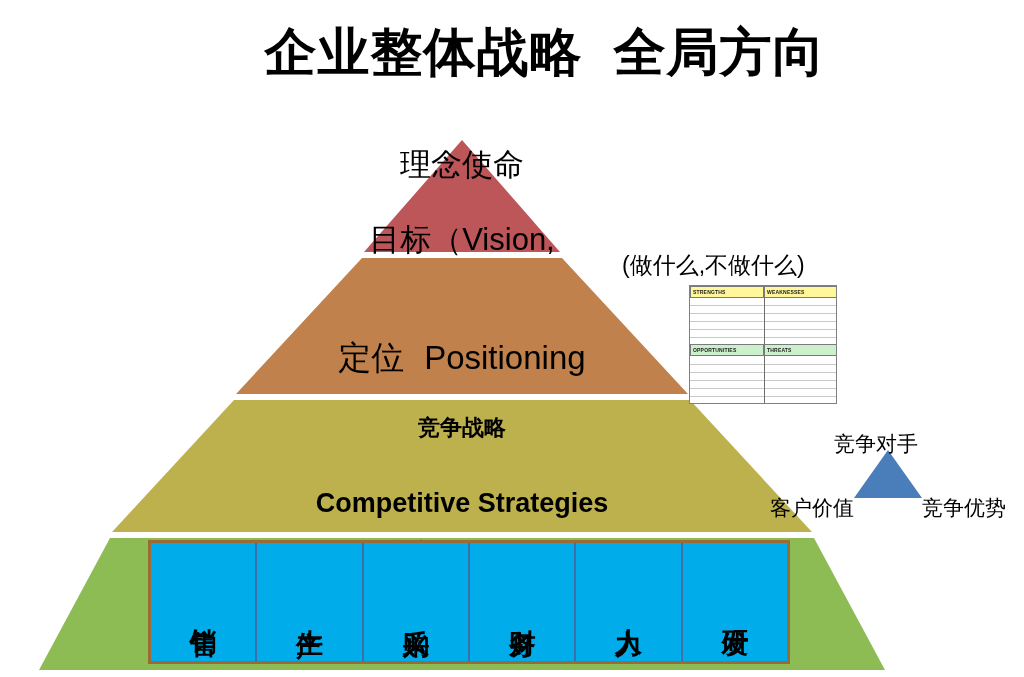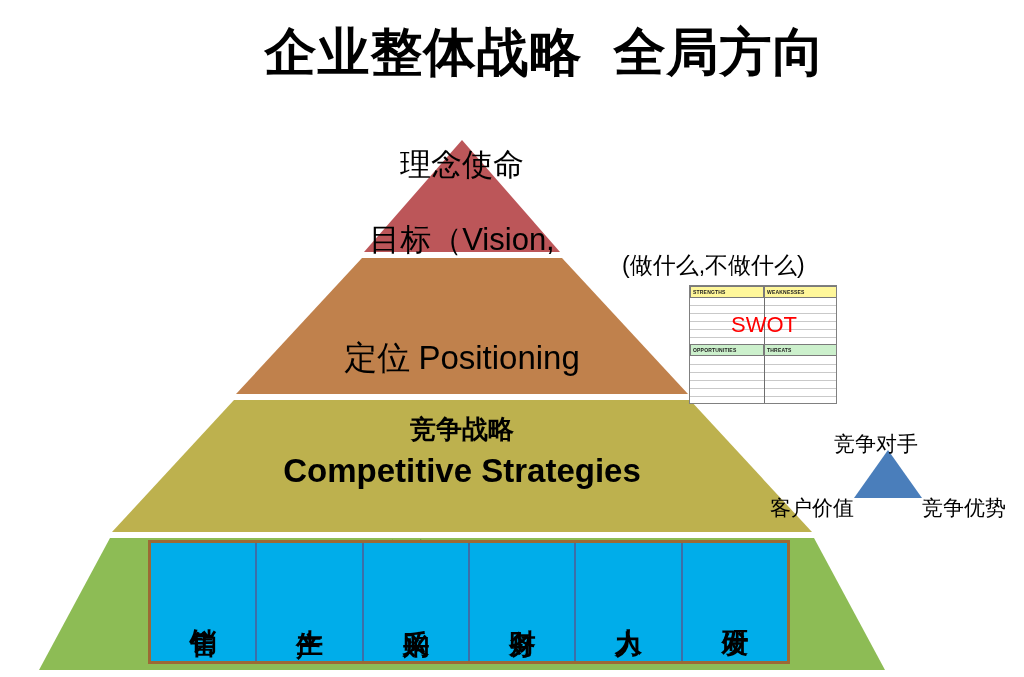--- a/index.html
+++ b/index.html
@@ -62,35 +62,35 @@
     font-family: Liberation Mono, monospace;
   }
   #tier-positioning-text {
     left: 232px;
     top: 300px;
     width: 460px;
     font-size: 33px;
     font-family: "Liberation Sans", "DejaVu Sans", sans-serif;
   }
   #tier-positioning-text .cn {
-    font-family: Liberation Serif, serif;
+    font-family: Liberation Mono, monospace;
   }
   #tier-competitive-cn {
     left: 232px;
     top: 415px;
     width: 460px;
-    font-size: 26px;
+    font-size: 22px;
     font-weight: 700;
     font-family: "Liberation Serif", "DejaVu Serif", serif;
   }
   #tier-competitive-en {
     left: 182px;
-    top: 452px;
+    top: 488px;
     width: 560px;
-    font-size: 33px;
+    font-size: 27px;
     font-weight: 700;
     font-family: "Liberation Sans", "DejaVu Sans", sans-serif;
   }
   #departments-heading {
     left: 260px;
     top: 537px;
     width: 400px;
     font-size: 30px;
     font-weight: 400;
     font-family: "Liberation Serif", "DejaVu Serif", serif;
@@ -300,21 +300,20 @@
     <div class="swot-rowline" style="top:86px"></div>
     <div class="swot-rowline" style="top:94px"></div>
     <div class="swot-rowline" style="top:102px"></div>
     <div class="swot-rowline" style="top:110px"></div>
     <div class="swot-vline" style="left:74px"></div>
   </div>
   <div class="swot-hdr yellow" id="swot-hdr-strengths">STRENGTHS</div>
   <div class="swot-hdr yellow" id="swot-hdr-weaknesses">WEAKNESSES</div>
   <div class="swot-hdr green" id="swot-hdr-opportunities">OPPORTUNITIES</div>
   <div class="swot-hdr green" id="swot-hdr-threats">THREATS</div>
-  <div id="swot-center-label">SWOT</div>
 </div>
 
 <div id="competitive-triangle-group">
   <svg id="comp-tri-svg" viewBox="0 0 72 52">
     <polygon points="36,2 70,50 2,50" fill="#4A7EBB"></polygon>
   </svg>
   <div class="comp-label" id="comp-label-top">竞争对手</div>
   <div class="comp-label" id="comp-label-left">客户价值</div>
   <div class="comp-label" id="comp-label-right">竞争优势</div>
 </div>

